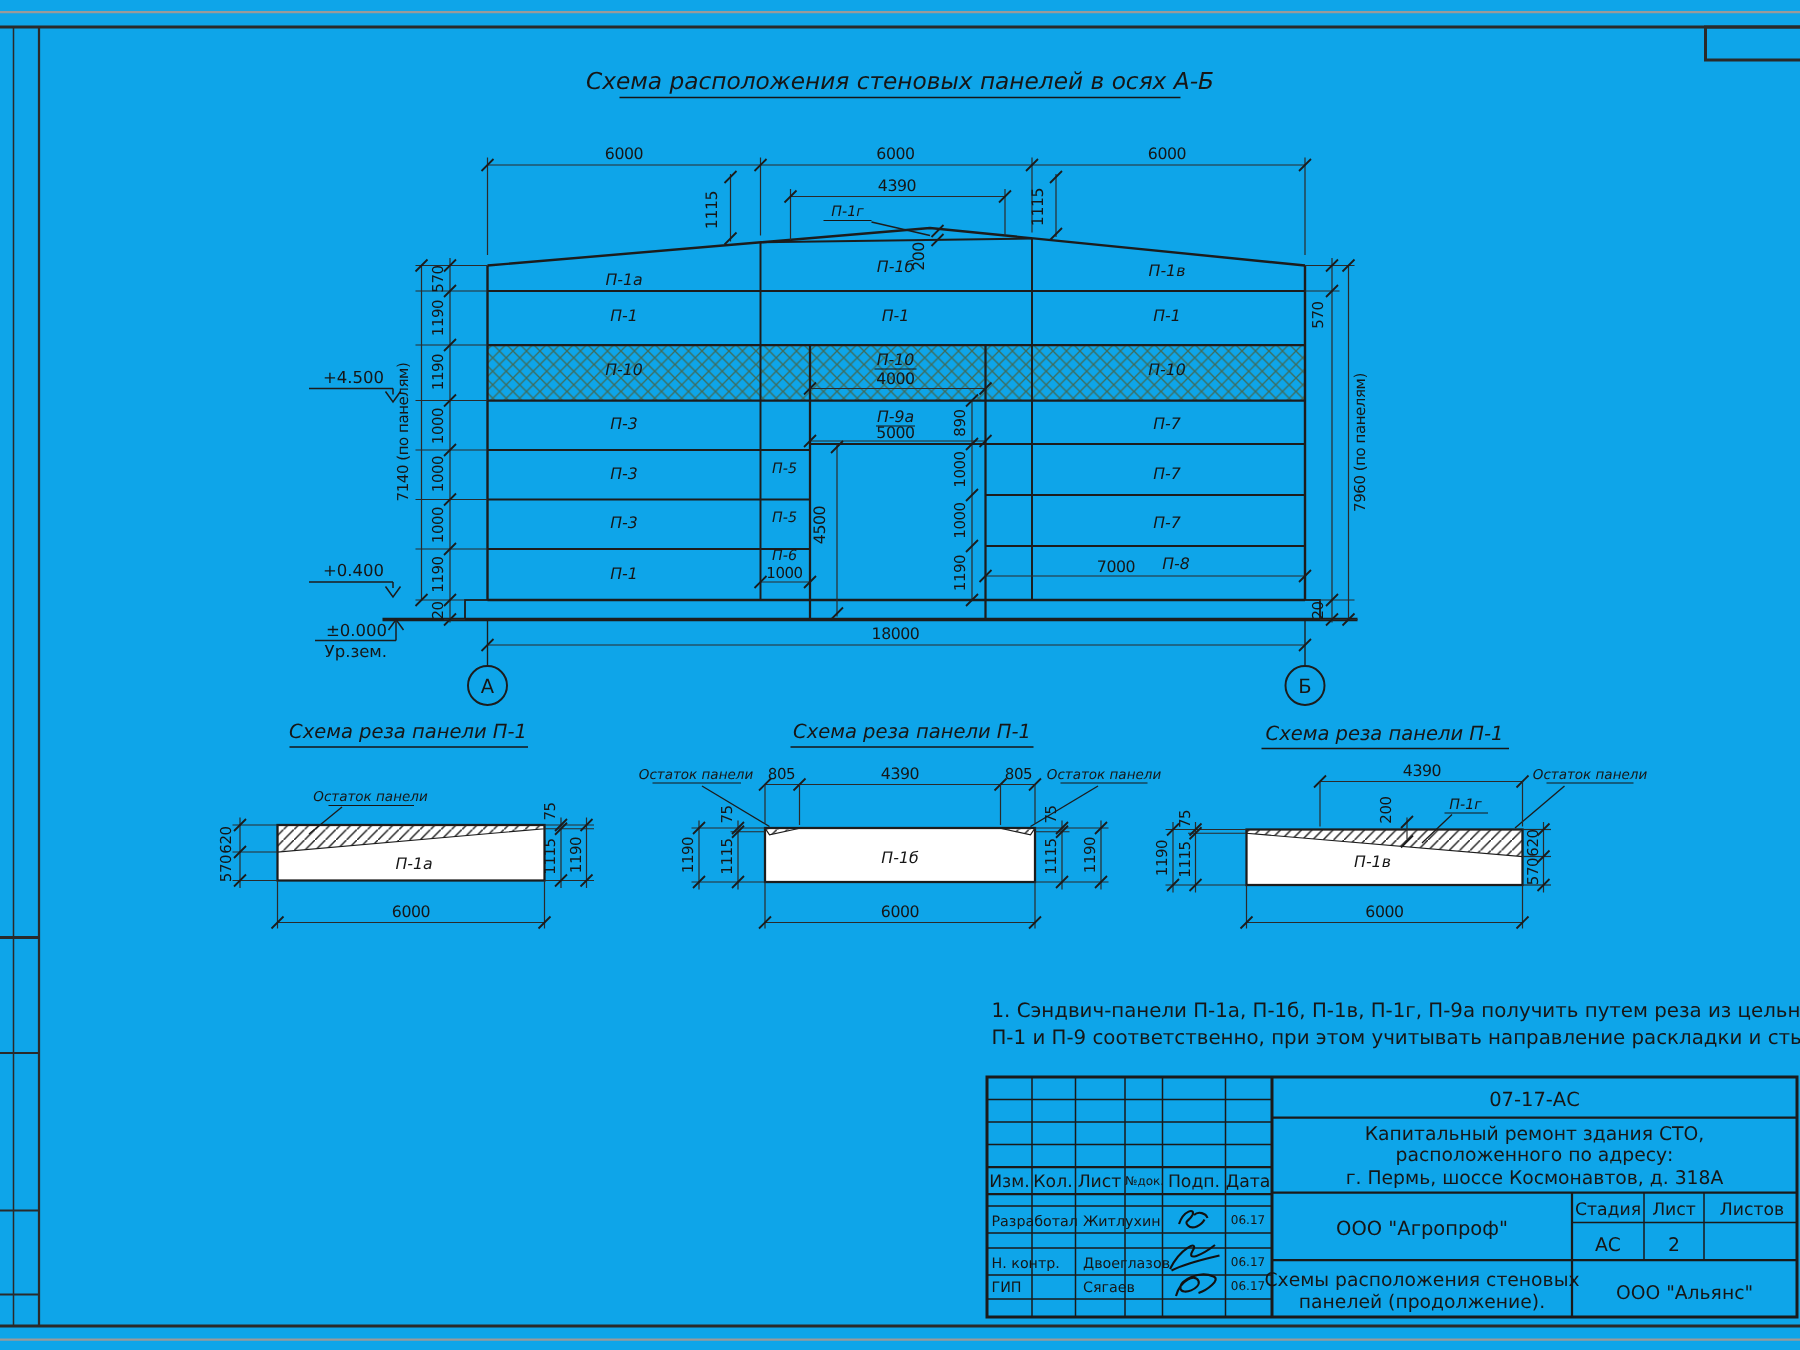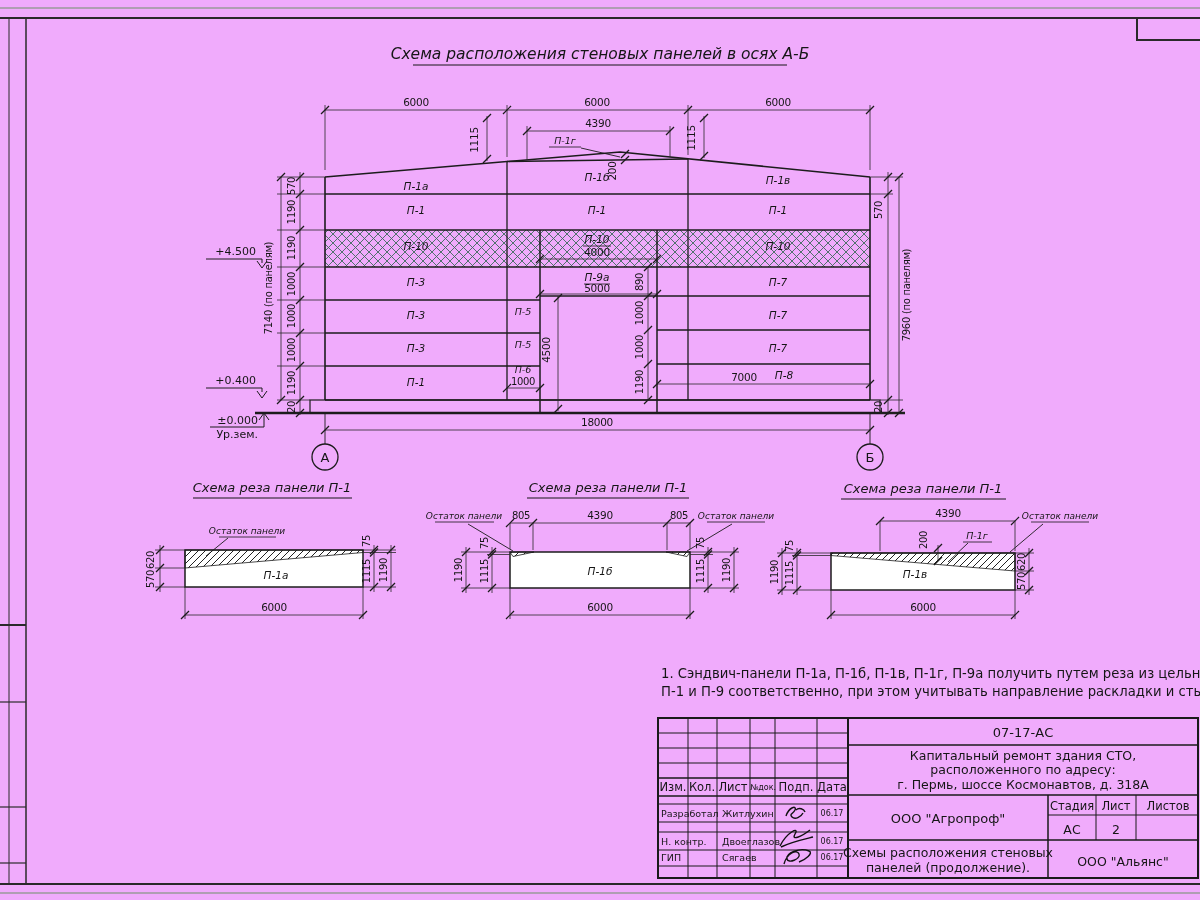--- a/index.html
+++ b/index.html
@@ -1,16 +1,16 @@
 <!DOCTYPE html>
 <html><head>
 <meta charset="utf-8">
 <style>
   html,body{margin:0;padding:0;background:#fff;}
-  .sheet{position:relative;width:1200px;height:900px;background:#f0abfc;overflow:hidden;
+  .sheet{position:relative;width:1200px;height:900px;background:#0ea5e9;overflow:hidden;
          font-family:"DejaVu Sans","Liberation Sans",sans-serif;}
   svg{position:absolute;left:0;top:0;}
   svg text{fill:#161616;}
   .t-main{font-size:15.5px;font-style:italic;font-weight:500;}
   .t-cut{font-size:13px;font-style:italic;font-weight:500;}
   .dim{font-size:10.5px;letter-spacing:-0.3px;}
   .dim-s{font-size:10px;letter-spacing:-0.3px;}
   .plbl{font-size:10.5px;font-style:italic;font-weight:500;}
   .plbl-s{font-size:9.5px;font-style:italic;font-weight:500;}
   .rem{font-size:9px;font-style:italic;}

